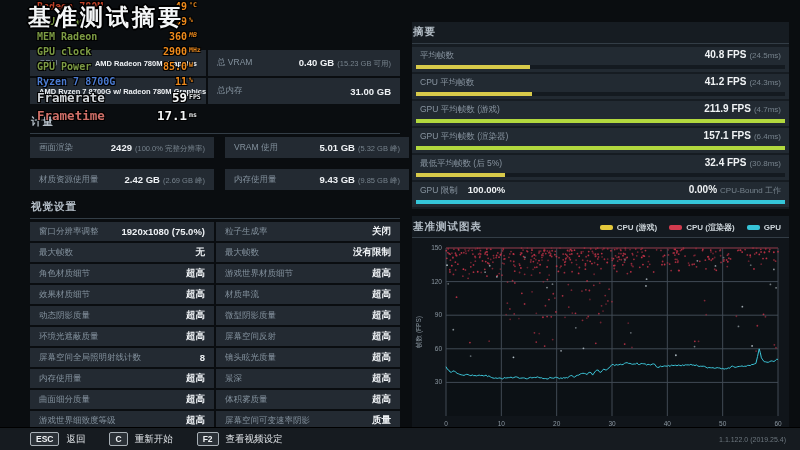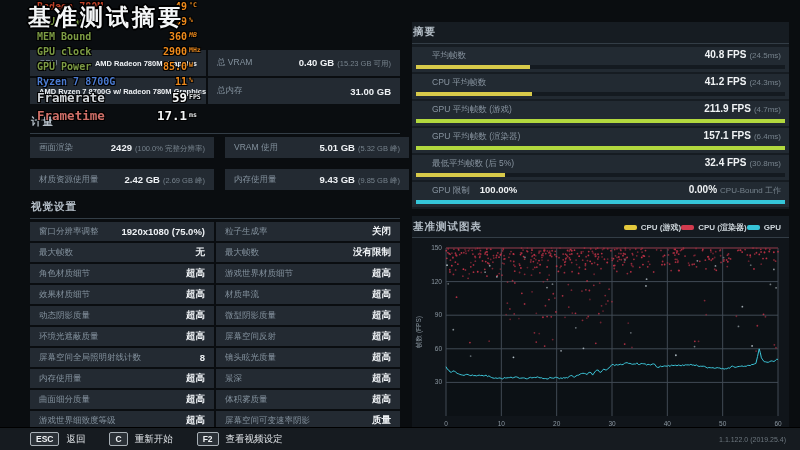--- a/index.html
+++ b/index.html
@@ -30,36 +30,36 @@
   .sys-table .cell{height:26px;}
   .sys-name{font-size:7.5px;}
   .metrics-table{display:grid;grid-template-columns:184px 184px;gap:11px;margin-bottom:7px;}
   .metrics-table .cell{height:21px;}
   .settings-table{display:grid;grid-template-columns:184px 184px;gap:2px;}
   .settings-table .cell{height:19px;}
   
   .right-col{position:absolute;left:412px;top:22px;width:377px;z-index:1;}
   .summary-panel{background:#161c22;padding-bottom:2px;}
   .summary-rows{display:flex;flex-direction:column;gap:2px;}
-  .summary-row{background:#222a32;position:relative;height:23px;padding:2px 8px 0 20px;}
+  .summary-row{background:#222a32;position:relative;height:23px;padding:2px 8px 0 8px;}
   .sr-top{display:flex;justify-content:space-between;align-items:baseline;}
   .sr-left{display:flex;align-items:baseline;gap:10px;}
   .sr-label{color:#8894a0;font-size:8.5px;}
   .sr-inline-val{color:#f0f3f5;font-size:9.5px;font-weight:bold;}
   .sr-right{display:flex;align-items:baseline;gap:3px;}
   .sr-value{color:#f0f3f5;font-size:10px;font-weight:bold;}
   .sr-note{color:#76828c;font-size:8px;}
   .sr-bar-track{position:absolute;left:4px;right:4px;bottom:3px;height:4px;background:#141a20;}
   .sr-bar-fill{height:100%;}
   
   .chart-panel{margin-top:7px;background:#141a20;}
   .chart-header{display:flex;justify-content:space-between;align-items:center;
                 padding:4px 8px 3px 1px;border-bottom:1px solid #333d46;}
   .chart-title{color:#b4bec7;font-size:10.5px;font-weight:bold;letter-spacing:1px;}
-  .legend{display:flex;align-items:center;}
+  .legend{display:flex;gap:12px;align-items:center;}
   .legend-item{display:flex;align-items:center;gap:4px;}
   .legend-swatch{width:13px;height:5px;border-radius:2px;}
   .legend-label{color:#cdd5da;font-size:8px;font-weight:bold;}
   
   .bottom-bar{position:absolute;left:0;right:0;bottom:0;height:22px;background:#161b20;
               border-top:1px solid #000;display:flex;align-items:center;padding:0 14px 0 30px;z-index:10;}
   .key-hint{display:flex;align-items:center;gap:7px;margin-right:24px;cursor:pointer;}
   .key-cap{border:1px solid #a8b0b6;background:#2b3137;border-radius:2px;color:#eef1f3;
            font-size:8.5px;font-weight:bold;padding:1px 5px;line-height:10px;}
   .key-label{color:#dfe3e6;font-size:9.5px;}
@@ -75,21 +75,21 @@
       <span class="osd-label" style="color: rgb(191, 66, 41);">Radeon 780M</span>
       <span class="osd-val" style="color: rgb(239, 138, 27);">49</span>
       <span class="osd-unit" style="color: rgb(239, 138, 27);">°C</span>
     </div>
       <div class="osd-line">
       <span class="osd-label" style="color: rgb(125, 156, 68);">GPU Usage</span>
       <span class="osd-val" style="color: rgb(239, 138, 27);">99</span>
       <span class="osd-unit" style="color: rgb(239, 138, 27);">%</span>
     </div>
       <div class="osd-line">
-      <span class="osd-label" style="color: rgb(125, 156, 68);">MEM Bound</span>
+      <span class="osd-label" style="color: rgb(125, 156, 68);">MEM Radeon</span>
       <span class="osd-val" style="color: rgb(239, 138, 27);">360</span>
       <span class="osd-unit" style="color: rgb(239, 138, 27); font-style: italic;">MB</span>
     </div>
       <div class="osd-line">
       <span class="osd-label" style="color: rgb(125, 156, 68);">GPU clock</span>
       <span class="osd-val" style="color: rgb(239, 138, 27);">2900</span>
       <span class="osd-unit" style="color: rgb(239, 138, 27);">MHz</span>
     </div>
       <div class="osd-line">
       <span class="osd-label" style="color: rgb(125, 156, 68);">GPU Power</span>

